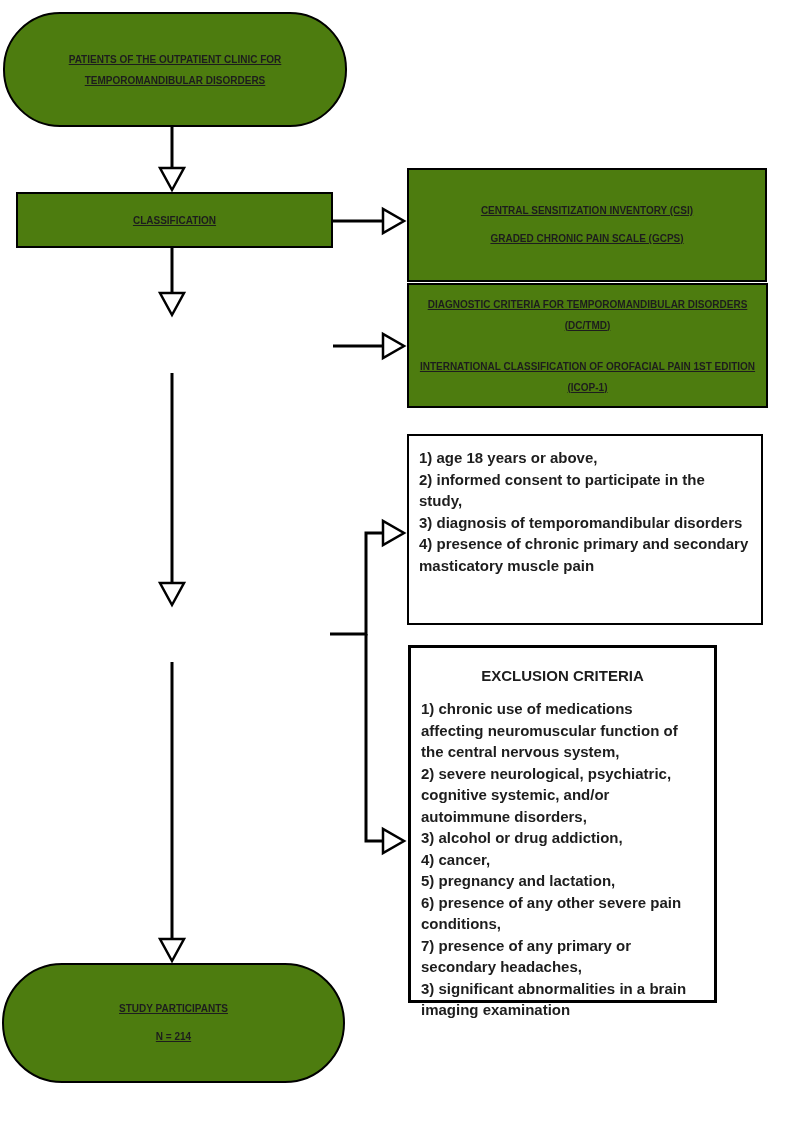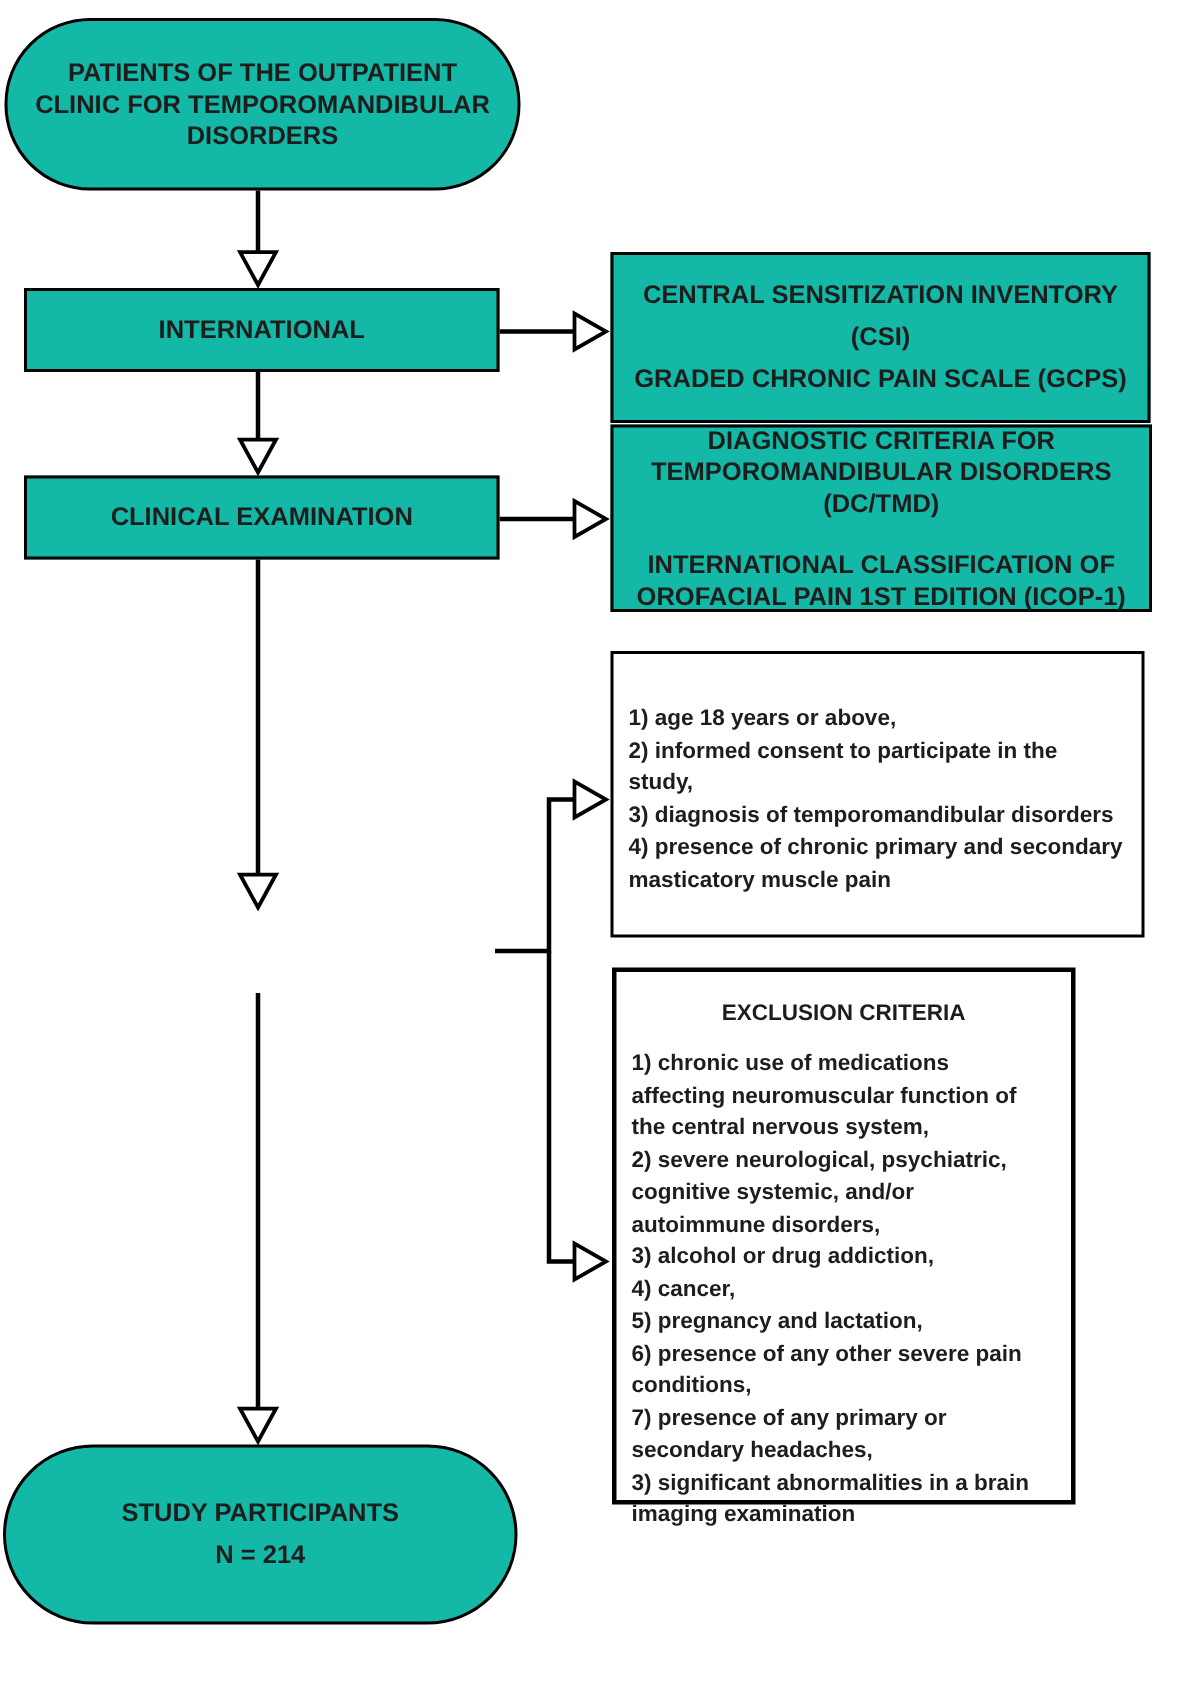--- a/index.html
+++ b/index.html
@@ -28,26 +28,27 @@
   .arrow-layer path.tri {
     fill: #ffffff;
     stroke: #000000;
     stroke-width: 2.5;
     stroke-linejoin: miter;
   }
   .node {
     position: absolute;
     box-sizing: border-box;
     border: 2px solid #000000;
-    background: #14b8a6;
+    background: #4d7c0f;
     display: flex;
     align-items: center;
     justify-content: center;
     text-align: center;
-    font-size: 17px;
+    font-size: 10px;
+    text-decoration: underline;
   }
   .stadium-top {
     left: 3px; top: 12px; width: 344px; height: 115px;
     border-radius: 57px;
     line-height: 21px;
     padding: 0 14px;
   }
   .box-questionnaires { left: 16px; top: 192px; width: 317px; height: 56px; }
   .box-clinical       { left: 16px; top: 317px; width: 317px; height: 56px; }
   .box-recruitment    { left: 12px; top: 607px; width: 318px; height: 55px; }
@@ -79,21 +80,21 @@
   }
   .box-inclusion { left: 407px; top: 434px; width: 356px; height: 191px; }
   .box-exclusion { left: 408px; top: 645px; width: 309px; height: 358px; border-width: 3px; }
   .criteria .title {
     text-align: center;
     padding-top: 15px;
     line-height: 20px;
   }
   .box-exclusion .title { padding-top: 18px; }
   .criteria .body {
-    margin-top: 32px;
+    margin-top: 11px;
     line-height: 21.5px;
     text-align: left;
   }
   .box-inclusion .body { padding: 0 11px 0 10px; }
   .box-exclusion .body { margin-top: 12px; padding: 0 21px 0 10px; }
 </style>
 </head>
 <body>
 
 <div class="canvas">
@@ -139,31 +140,28 @@
       <path class="line" d="M366 634 L366 841 L384 841"></path>
       <path class="tri" d="M383 829 L383 853 L404 841 Z"></path>
     </g>
   </svg>
 
   <div class="node stadium-top">
     <div>PATIENTS OF THE OUTPATIENT CLINIC FOR TEMPOROMANDIBULAR DISORDERS</div>
   </div>
 
   <div class="node box-questionnaires">
-    <div>INTERNATIONAL</div>
+    <div>CLASSIFICATION</div>
   </div>
 
   <div class="node box-side1">
     <div class="line">CENTRAL SENSITIZATION INVENTORY (CSI)</div>
     <div class="line">GRADED CHRONIC PAIN SCALE (GCPS)</div>
   </div>
 
-  <div class="node box-clinical">
-    <div>CLINICAL EXAMINATION</div>
-  </div>
 
   <div class="node box-side2">
     <div class="para">DIAGNOSTIC CRITERIA FOR TEMPOROMANDIBULAR DISORDERS (DC/TMD)</div>
     <div class="para">INTERNATIONAL CLASSIFICATION OF OROFACIAL PAIN 1ST EDITION (ICOP-1)</div>
   </div>
 
 
   <div class="criteria box-inclusion">
     <div class="body">
       <div>1) age 18 years or above,</div>

